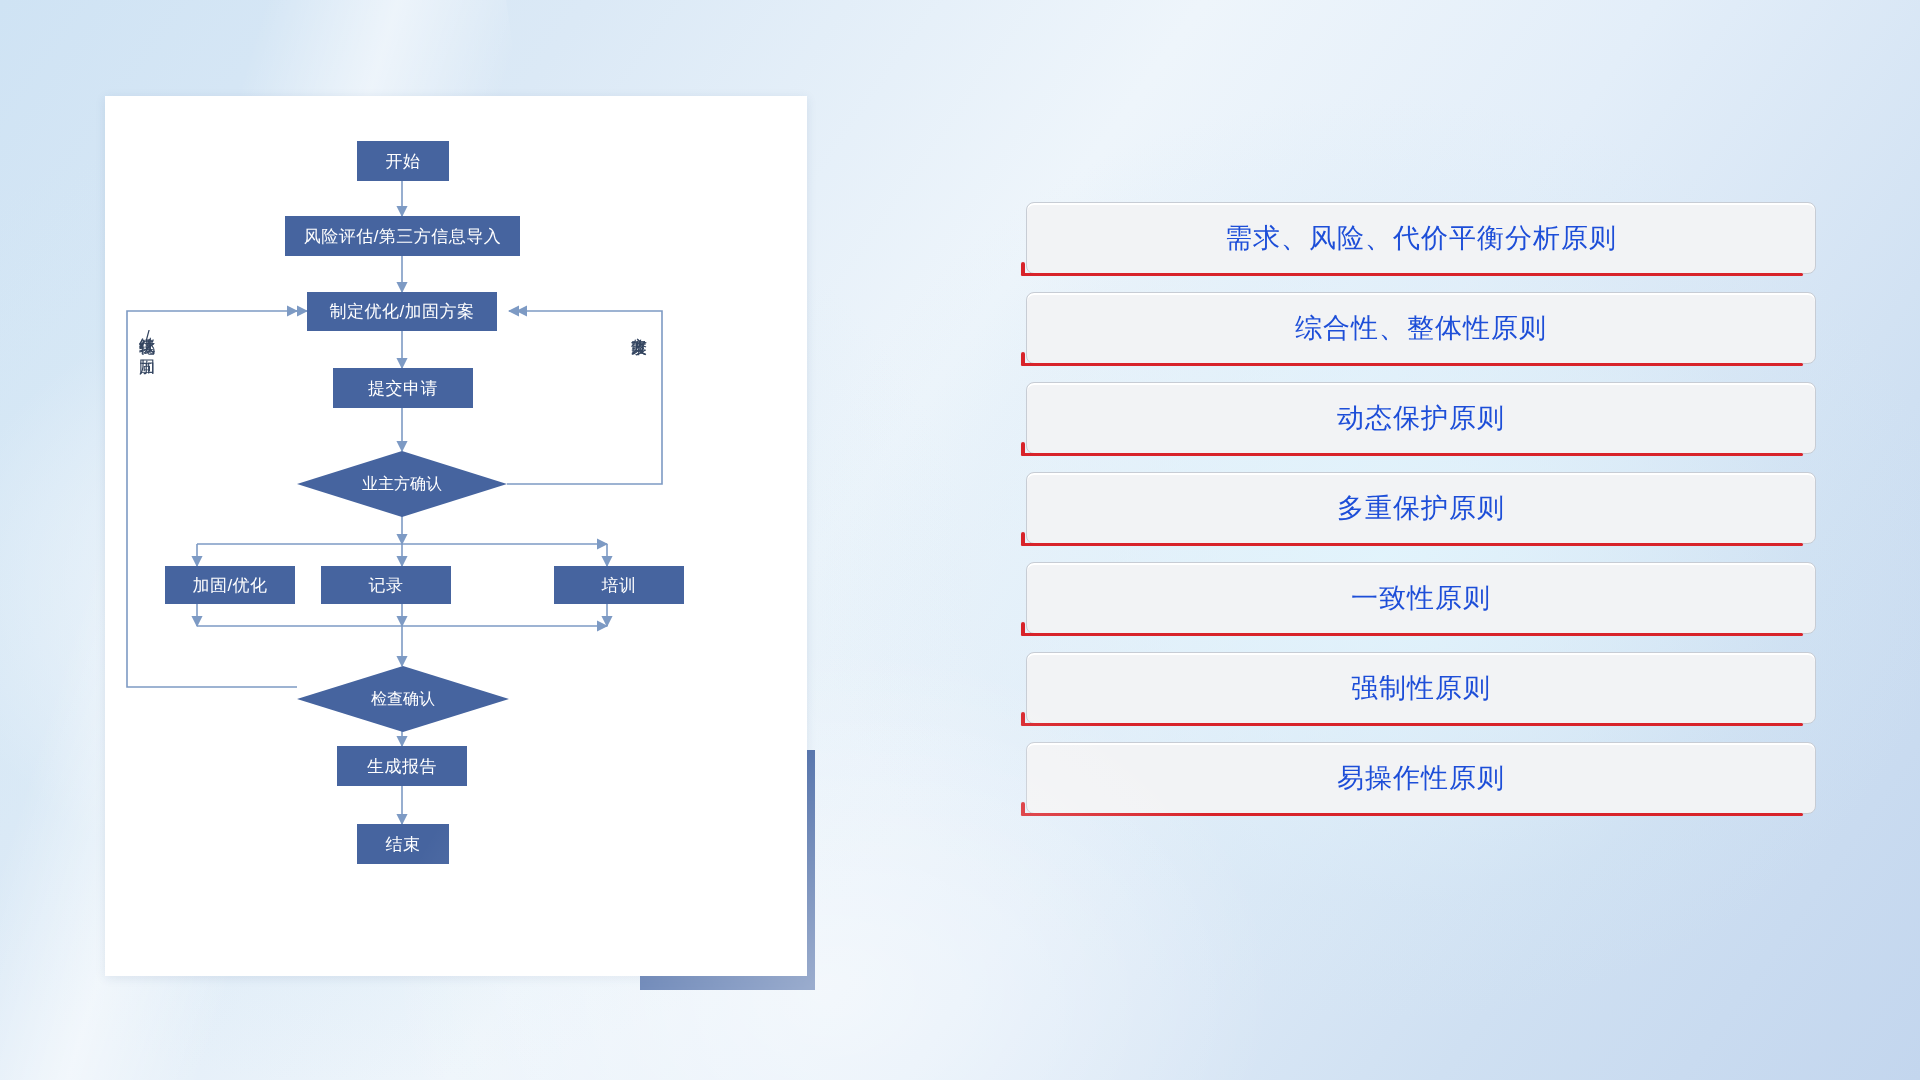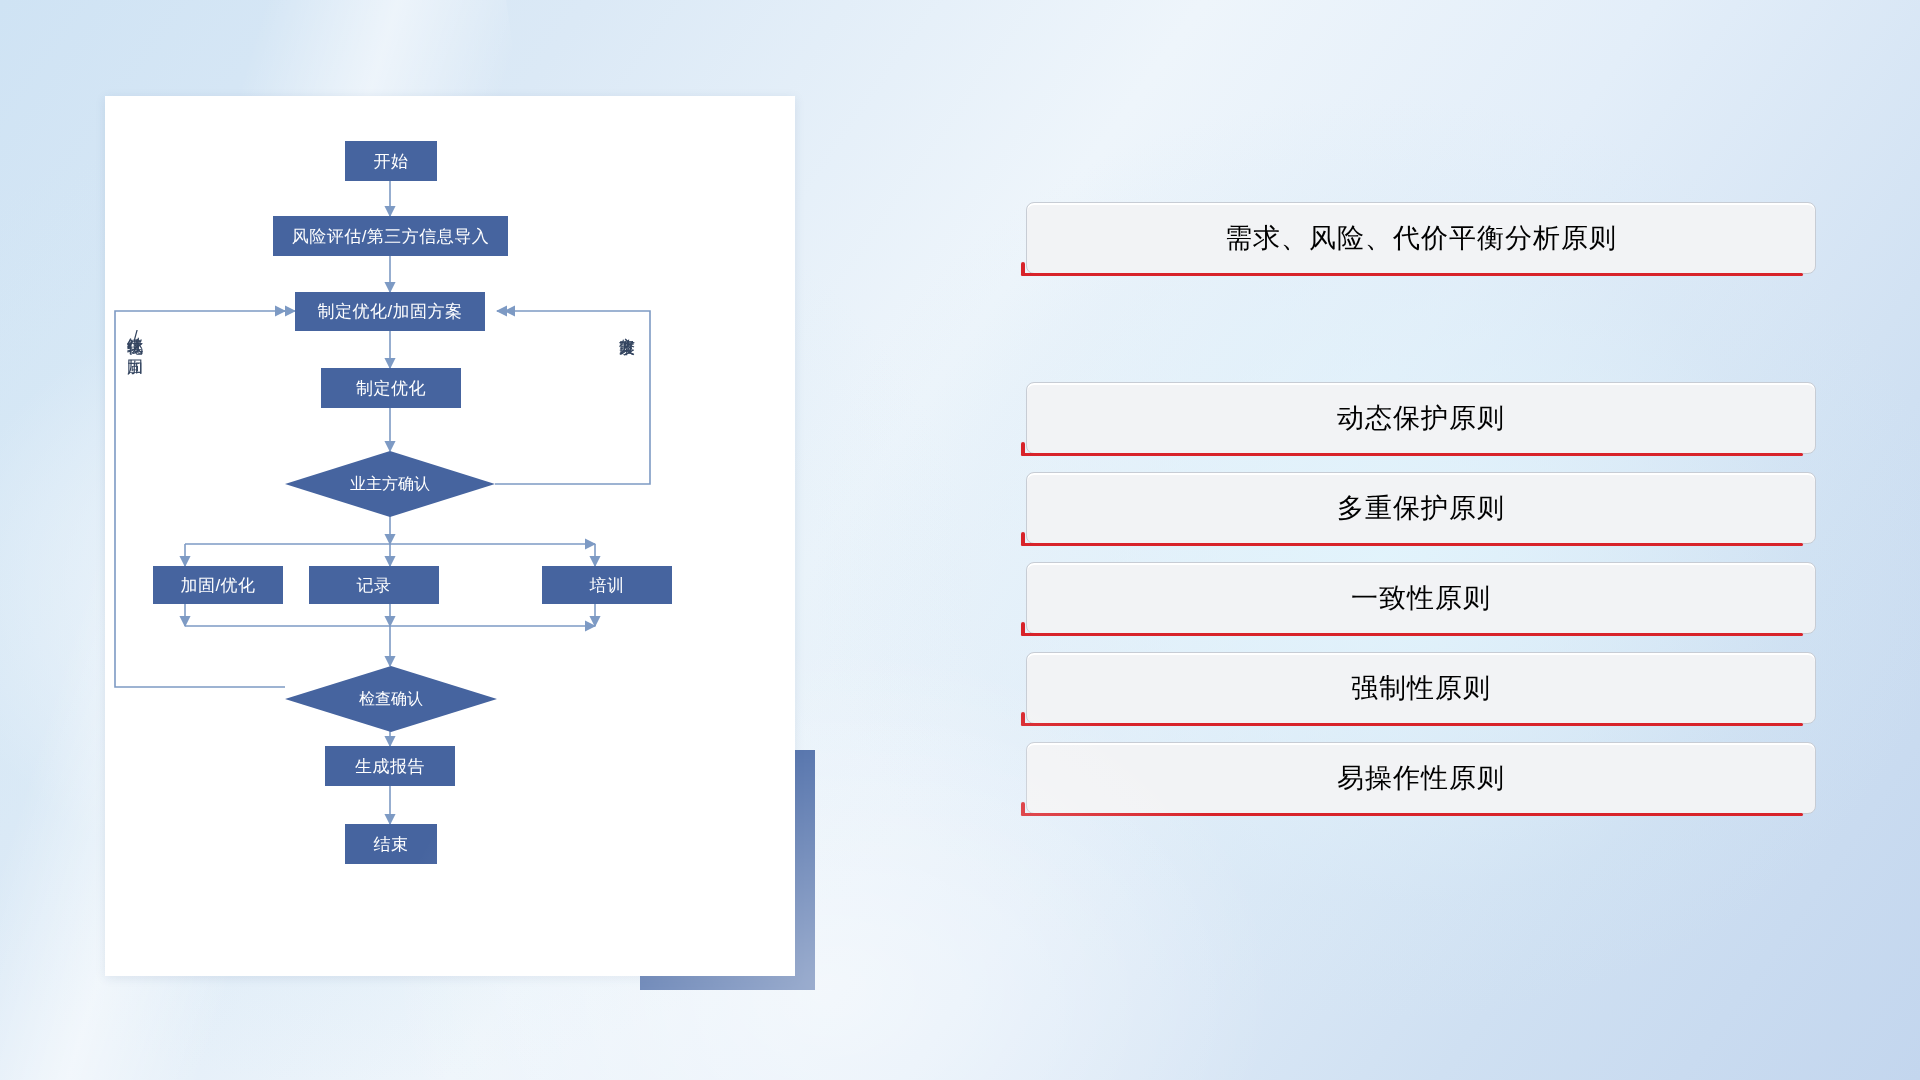--- a/index.html
+++ b/index.html
@@ -56,20 +56,21 @@
   }
 
   #flow-card {
     position: absolute;
     left: 105px;
     top: 96px;
     width: 690px;
     height: 880px;
     background: #ffffff;
     box-shadow: 0 2px 10px rgba(40,70,120,0.10);
+    padding-left: 12px;
   }
 
   .flow-inner {
     position: relative;
     width: 100%;
     height: 100%;
   }
 
   
   .node {
@@ -144,21 +145,21 @@
     width: 790px;
     height: 72px;
     box-sizing: border-box;
     background: #f2f3f5;
     border: 1px solid #c7ccd4;
     border-radius: 8px;
     display: flex;
     align-items: center;
     justify-content: center;
     font-size: 27px;
-    color: #000000;
+    color: #1d4ed8;
     letter-spacing: 1px;
     box-shadow: 0 2px 0 0 #ffffff inset;
   }
 
   .principle .accent {
     position: absolute;
     left: -6px;
     right: 12px;
     bottom: -3px;
     height: 3px;
@@ -229,21 +230,21 @@
           <path d="M 410 215 L 392 215"></path>
         </g>
       </svg>
 
       <div class="node" style="left:240px; top:45px; width:92px; height:40px;">开始</div>
 
       <div class="node" style="left:168px; top:120px; width:235px; height:40px;">风险评估/第三方信息导入</div>
 
       <div class="node" style="left:190px; top:196px; width:190px; height:39px;">制定优化/加固方案</div>
 
-      <div class="node" style="left:216px; top:272px; width:140px; height:40px;">制定优化</div>
+      <div class="node" style="left:216px; top:272px; width:140px; height:40px;">提交申请</div>
 
       <div class="diamond" style="left:180px; top:355px; width:210px; height:66px;">业主方确认</div>
 
       <div class="node" style="left:20px; top:470px; width:130px; height:38px;margin-left:28px;">加固/优化</div>
       <div class="node" style="left:204px; top:470px; width:130px; height:38px;">记录</div>
       <div class="node" style="left:425px; top:470px; width:130px; height:38px;margin-left:12px;">培训</div>
 
       <div class="diamond" style="left:180px; top:570px; width:212px; height:66px;">检查确认</div>
 
       <div class="node" style="left:220px; top:650px; width:130px; height:40px;">生成报告</div>
@@ -256,20 +257,24 @@
     </div>
   </div>
 
   <div id="right-panel">
 
     <div class="principle" style="top:106px;">
       <span>需求、风险、代价平衡分析原则</span>
       <span class="accent"></span>
     </div>
 
+    <div class="principle" style="top:196px;">
+      <span>综合性、整体性原则</span>
+      <span class="accent"></span>
+    </div>
 
     <div class="principle" style="top:286px;font-family:Liberation Mono, monospace;">
       <span>动态保护原则</span>
       <span class="accent"></span>
     </div>
 
     <div class="principle" style="top:376px;">
       <span>多重保护原则</span>
       <span class="accent"></span>
     </div>

